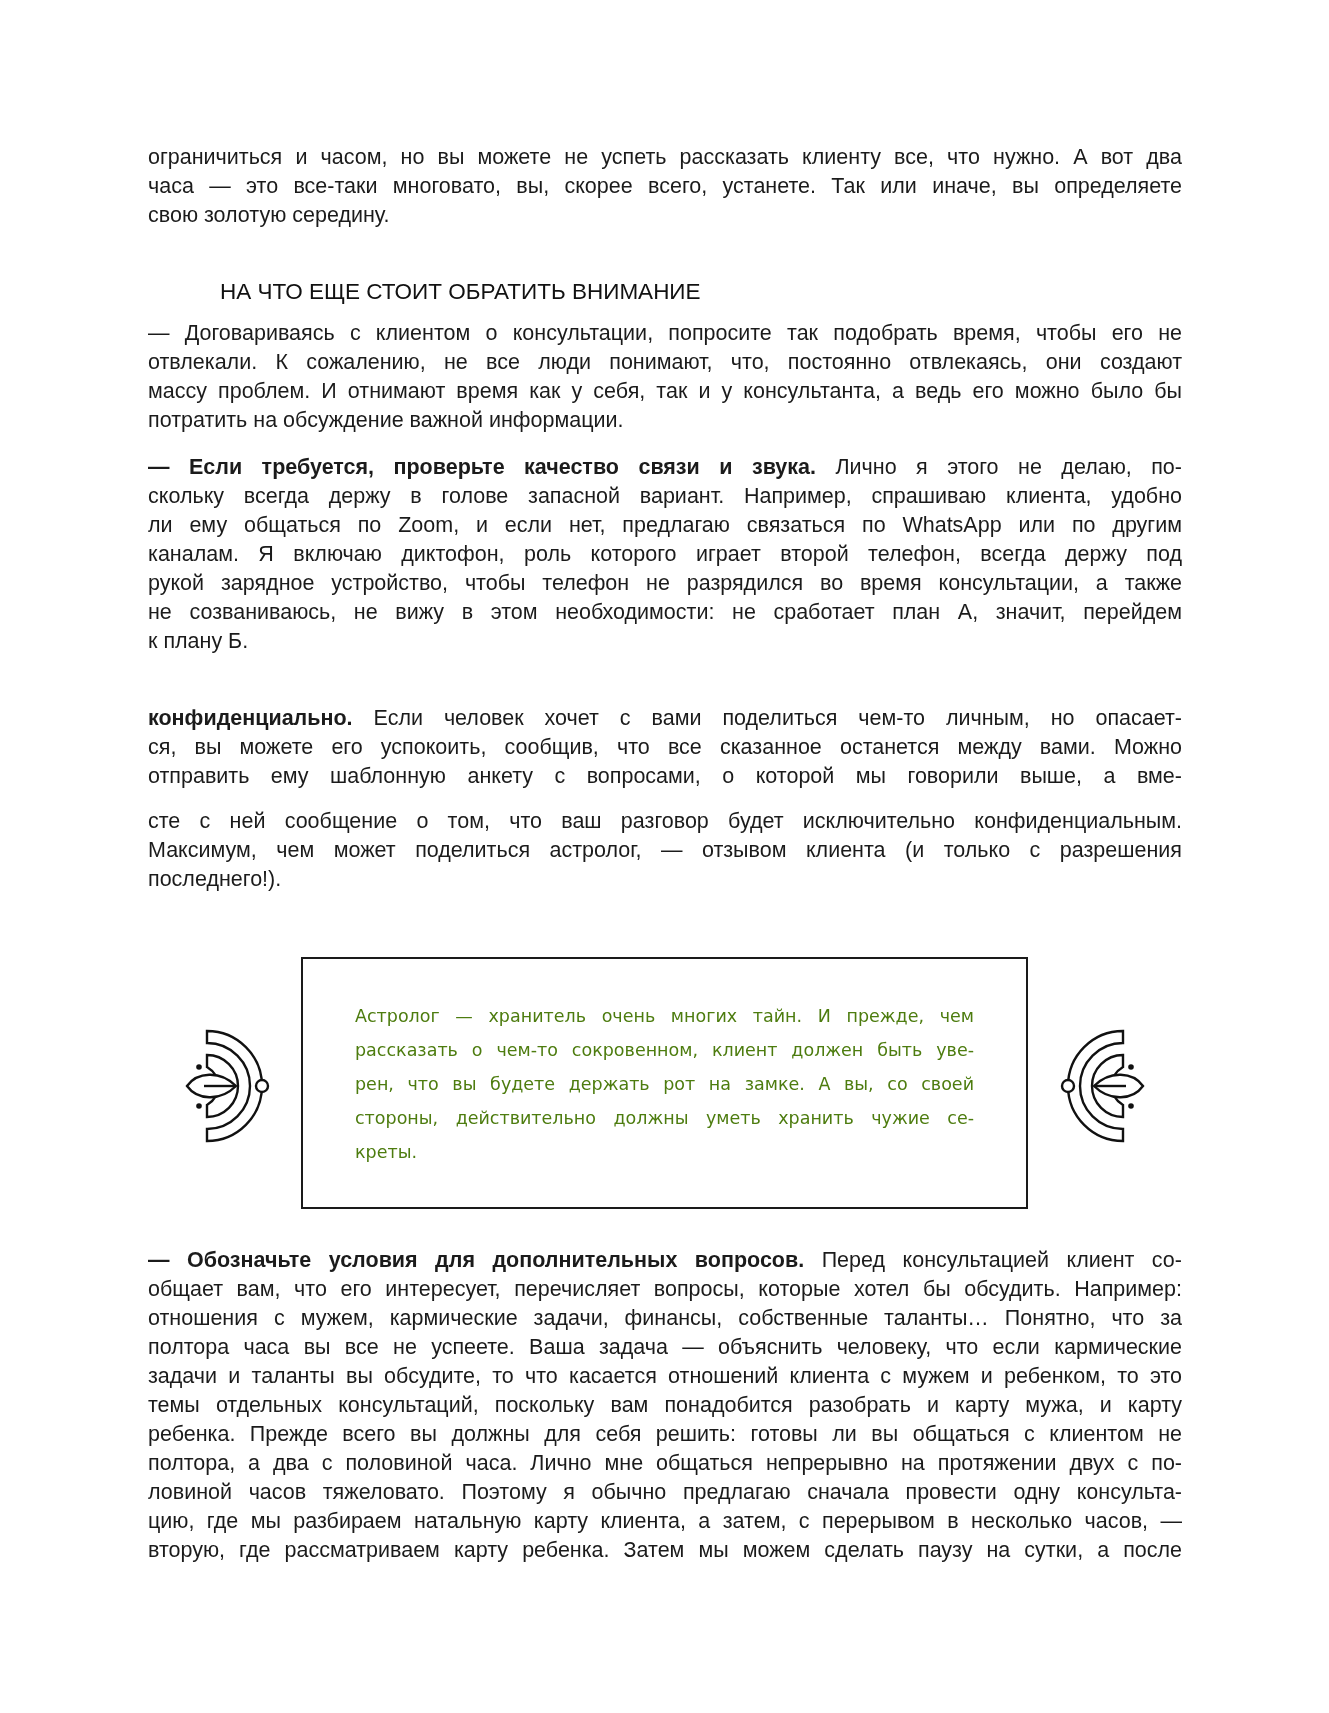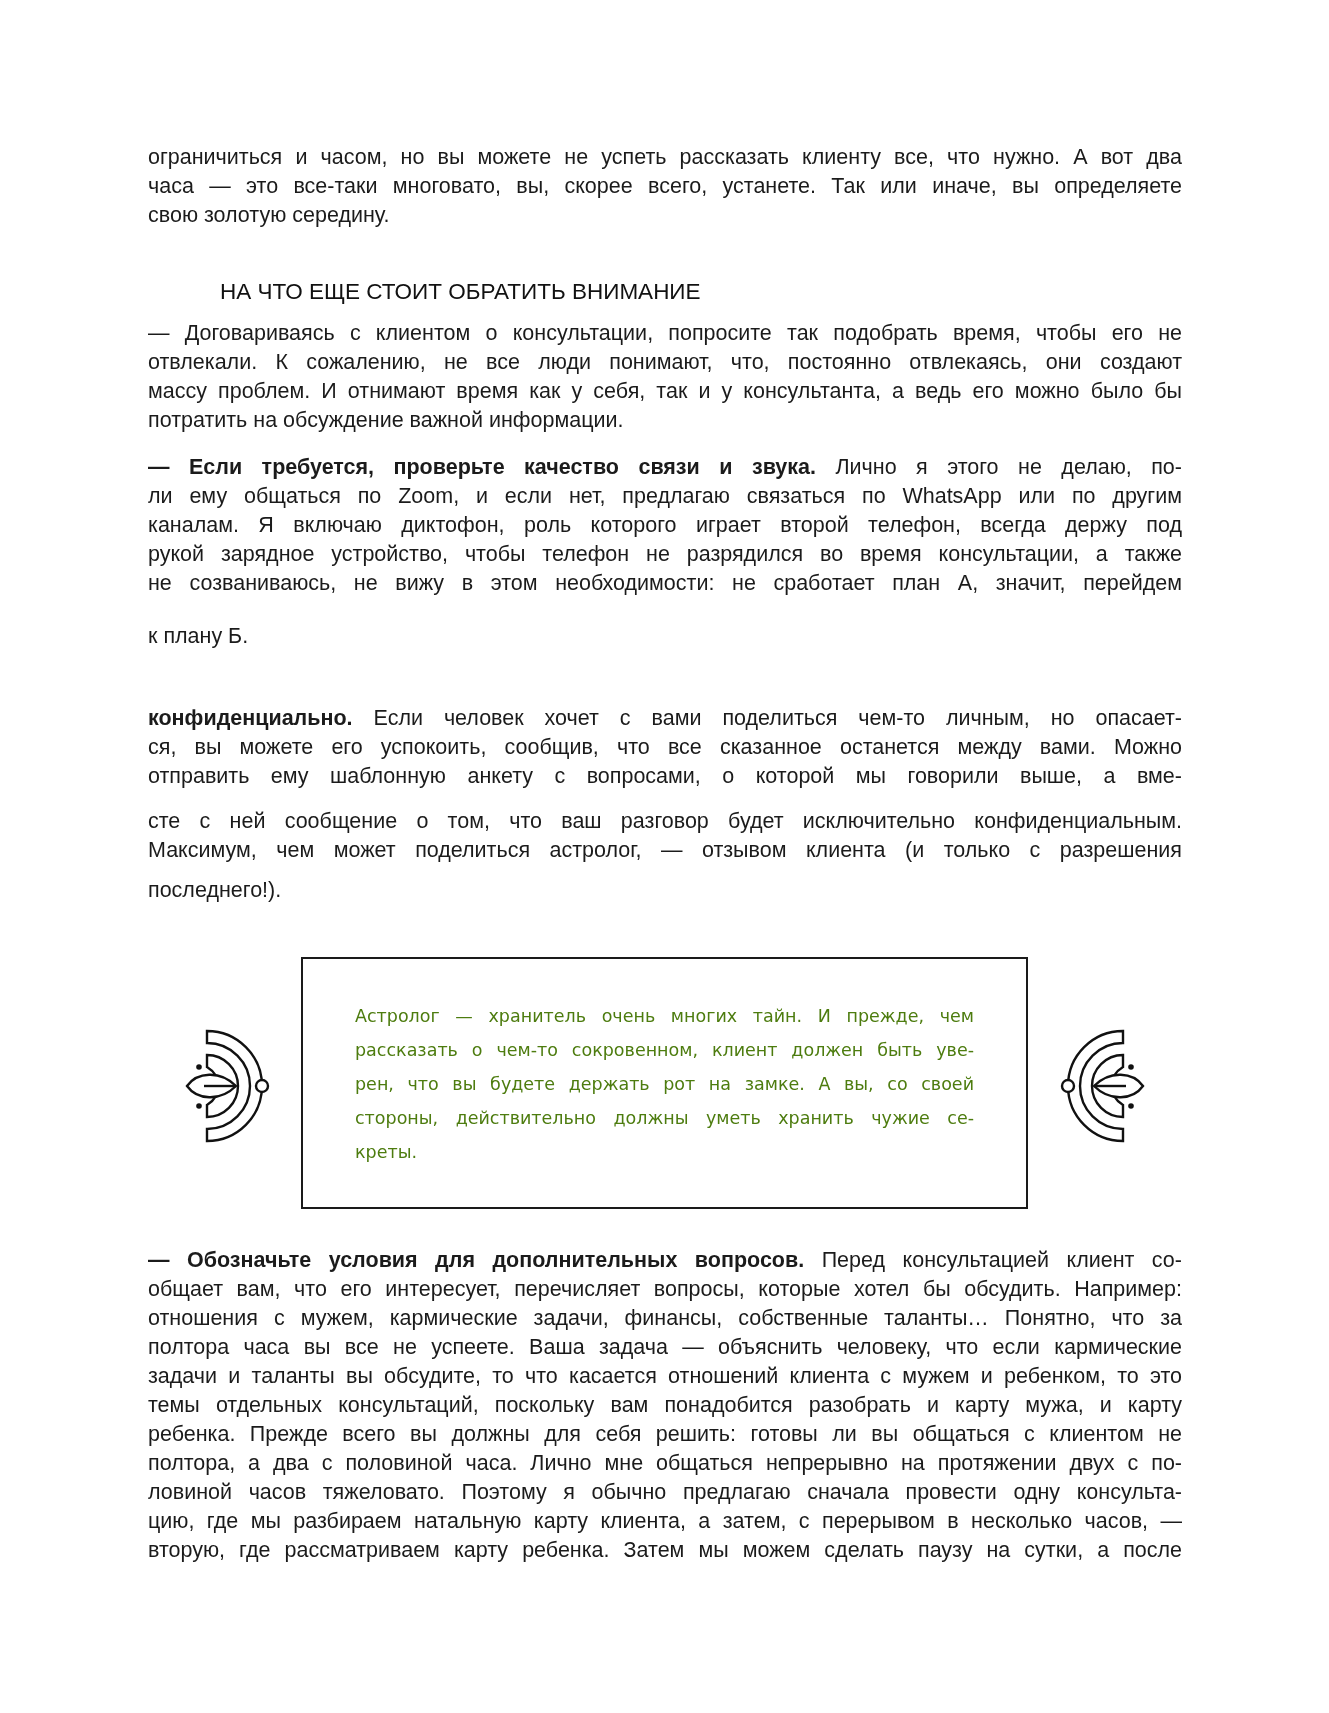--- a/index.html
+++ b/index.html
@@ -34,34 +34,35 @@
 
 <div class="col" style="top:319px;">
   <span class="line" style="white-space: normal; text-align-last: justify;">— Договариваясь с клиентом о консультации, попросите так подобрать время, чтобы его не</span>
   <span class="line" style="white-space: normal; text-align-last: justify;">отвлекали. К сожалению, не все люди понимают, что, постоянно отвлекаясь, они создают</span>
   <span class="line" style="white-space: normal; text-align-last: justify;">массу проблем. И отнимают время как у себя, так и у консультанта, а ведь его можно было бы</span>
   <span class="line last" style="white-space: nowrap;">потратить на обсуждение важной информации.</span>
 </div>
 
 <div class="col" style="top:453px;">
   <span class="line" style="white-space: normal; text-align-last: justify;"><b>— Если требуется, проверьте качество связи и звука.</b><span> Лично я этого не делаю, по-</span></span>
+  <span class="line" style="white-space: normal; text-align-last: justify;">скольку всегда держу в голове запасной вариант. Например, спрашиваю клиента, удобно</span>
   <span class="line" style="white-space: normal; text-align-last: justify;">ли ему общаться по Zoom, и если нет, предлагаю связаться по WhatsApp или по другим</span>
   <span class="line" style="white-space: normal; text-align-last: justify;">каналам. Я включаю диктофон, роль которого играет второй телефон, всегда держу под</span>
   <span class="line" style="white-space: normal; text-align-last: justify;">рукой зарядное устройство, чтобы телефон не разрядился во время консультации, а также</span>
   <span class="line" style="white-space: normal; text-align-last: justify;">не созваниваюсь, не вижу в этом необходимости: не сработает план А, значит, перейдем</span>
-  <span class="line last" style="white-space: nowrap; margin-top: 24px;">к плану Б.</span>
+  <span class="line last" style="white-space: nowrap;">к плану Б.</span>
 </div>
 
 <div class="col" style="top:704px;">
   <span class="line" style="white-space: normal; text-align-last: justify;"><b>конфиденциально.</b><span> Если человек хочет с вами поделиться чем-то личным, но опасает-</span></span>
   <span class="line" style="white-space: normal; text-align-last: justify;">ся, вы можете его успокоить, сообщив, что все сказанное останется между вами. Можно</span>
   <span class="line" style="white-space: normal; text-align-last: justify;">отправить ему шаблонную анкету с вопросами, о которой мы говорили выше, а вме-</span>
   <span class="line" style="white-space: normal; text-align-last: justify; margin-top: 16px;">сте с ней сообщение о том, что ваш разговор будет исключительно конфиденциальным.</span>
   <span class="line" style="white-space: normal; text-align-last: justify;">Максимум, чем может поделиться астролог, — отзывом клиента (и только с разрешения</span>
-  <span class="line last" style="white-space: nowrap; margin-top: 11px;">последнего!).</span>
+  <span class="line last" style="white-space: nowrap;">последнего!).</span>
 </div>
 
 <div class="ornament" style="left:182px; top:1026px;">
   <svg viewBox="0 0 90 120" fill="none" stroke="#111" stroke-width="2.4">
 
     <path d="M25 5 A55 55 0 0 1 25 115 L25 103 A43 43 0 0 0 25 17 Z"></path>
 
     <path d="M25 29 A31 31 0 0 1 25 91 L25 79 C40 70 40 50 25 41 Z"></path>
 
     <path d="M5 60 C15 46 38 44 54 60 C38 76 15 74 5 60 Z" fill="#fff"></path>

